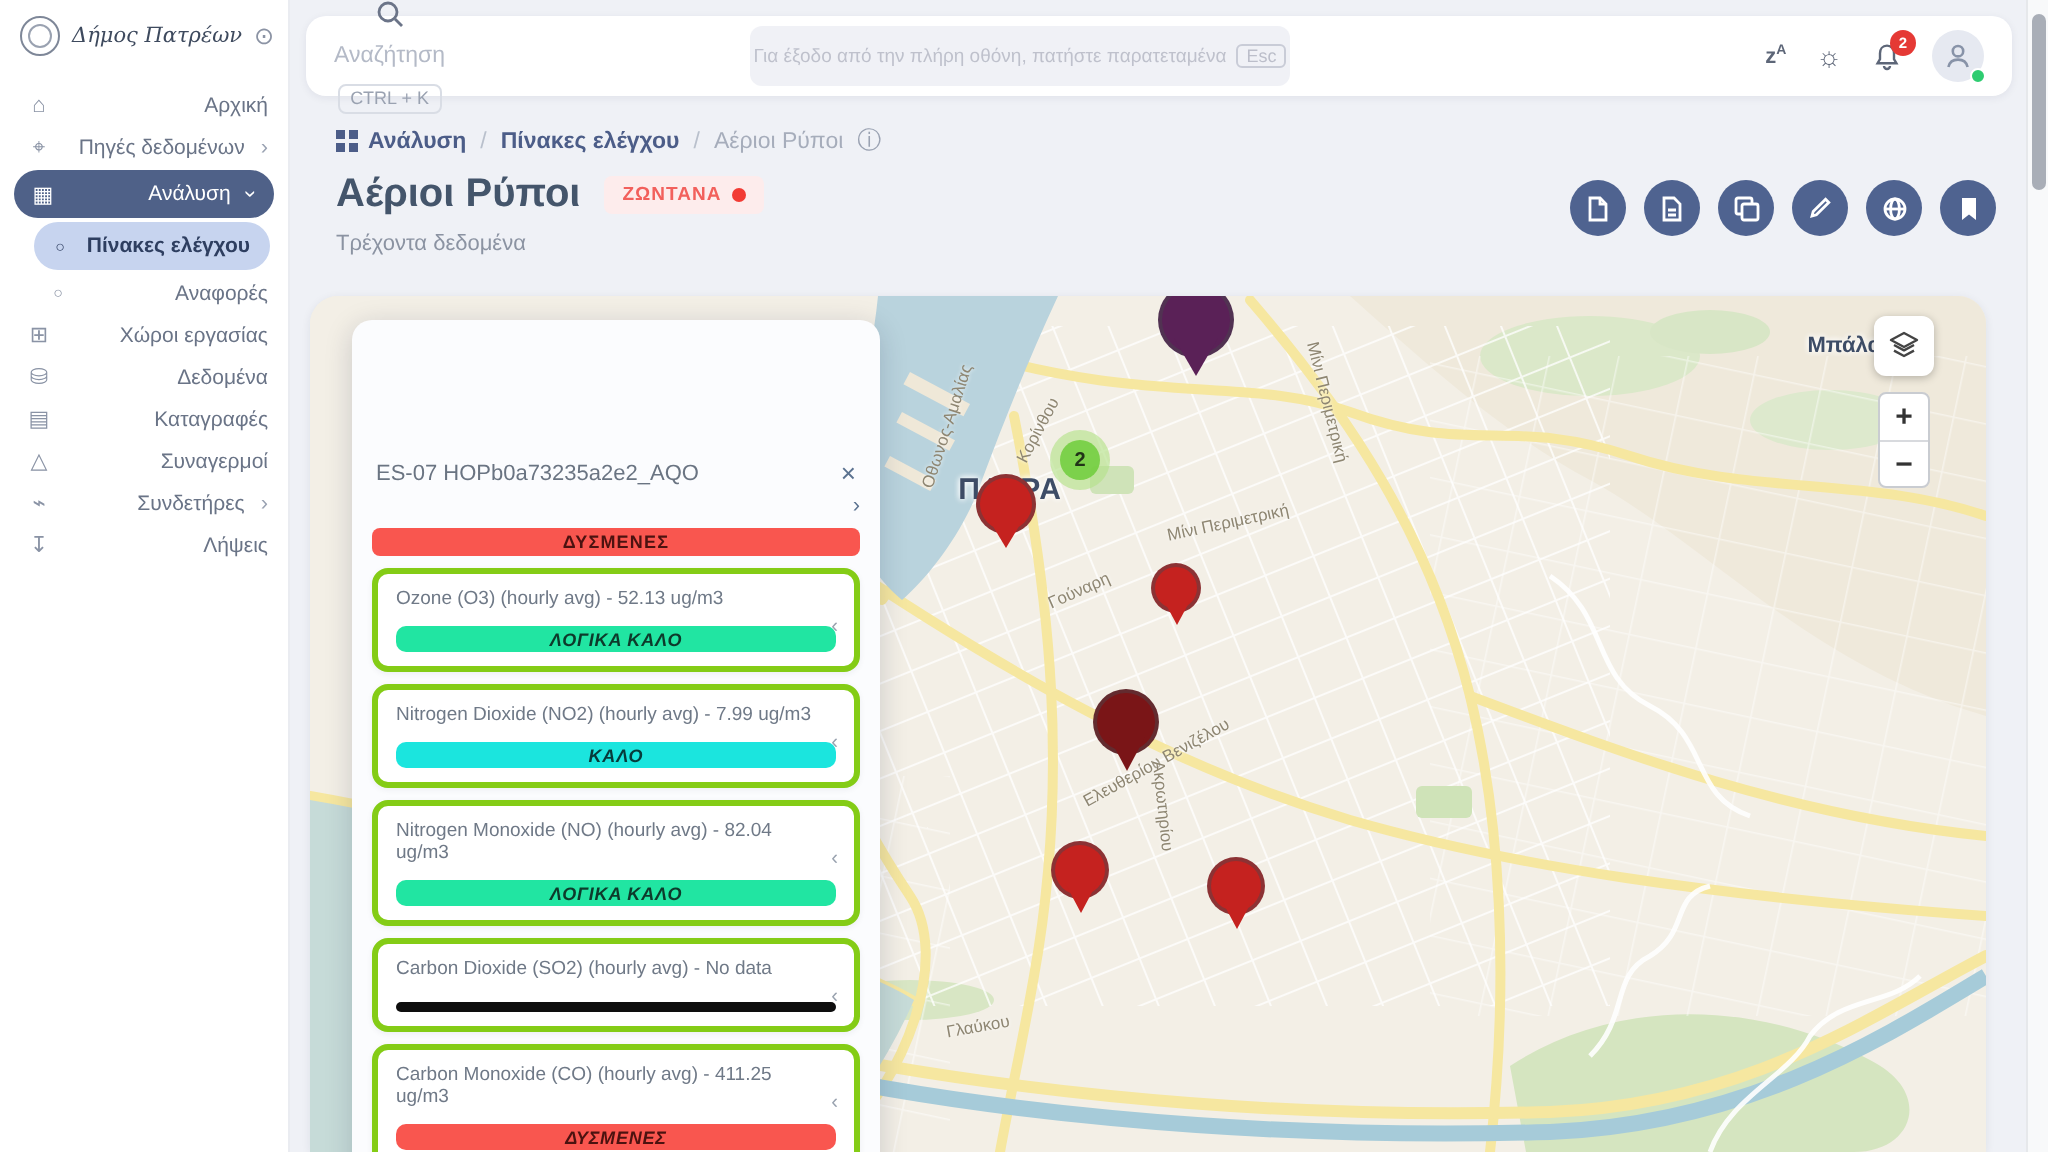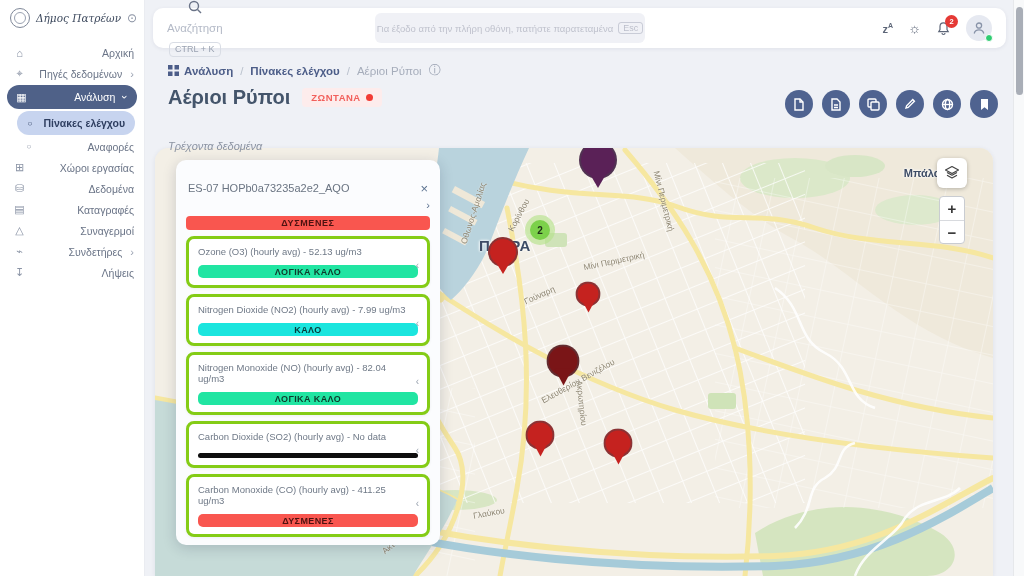--- a/index.html
+++ b/index.html
@@ -45,21 +45,21 @@
   
   .breadcrumb { position:absolute; left:168px; top:62px; display:flex; align-items:center; gap:7px; font-size:11.5px; z-index:5; }
   .bc-link { color:#4c5d88; font-weight:bold; cursor:pointer; display:flex; align-items:center; gap:5px; }
   .bc-sep { color:#b9c0cc; }
   .bc-current { color:#a6adbb; }
   .bc-info { color:#9aa2b2; font-size:12px; cursor:pointer; }
   .page-title-row { position:absolute; left:168px; top:86px; display:flex; align-items:center; gap:12px; z-index:5; }
   .page-title { font-size:20px; font-weight:bold; color:#44556b; }
   .live-badge { background:#fdecec; color:#f2605c; font-size:9.5px; font-weight:bold; letter-spacing:.5px; padding:4px 9px; border-radius:4px; display:flex; align-items:center; gap:5px; }
   .live-badge .dot { width:7px; height:7px; border-radius:50%; background:#f23b34; }
-  .subtitle { position:absolute; left:168px; top:140px; font-size:11px; color:#8b93a2; z-index:5;font-style:italic; }
+  .subtitle { position:absolute; left:168px; top:116px; font-size:11px; color:#8b93a2; z-index:5; }
   .toolbar { position:absolute; right:26px; top:90px; display:flex; gap:9px; z-index:5; }
   .tool-btn { width:28px; height:28px; border-radius:50%; background:#4f6390; display:flex; align-items:center; justify-content:center; cursor:pointer; border:none; }
   .tool-btn svg { stroke:#fff; fill:none; stroke-width:1.4; }
 
   
   .map-panel { position:absolute; left:155px; top:148px; width:838px; height:428px; border-radius:14px 14px 0 0; overflow:hidden; background:#f3efe6; box-shadow:0 1px 5px rgba(25,35,65,.08); }
   .map-base { position:absolute; inset:0; }
   .place-label { position:absolute; transform:translate(-50%,-50%); font-weight:bold; color:#3d4c66; text-shadow:0 0 3px #fff,0 0 3px #fff; z-index:2; }
   .city { font-size:15px; letter-spacing:.5px; }
   .town { font-size:11px; }
@@ -68,30 +68,30 @@
   #markers-layer .pin::after { content:""; position:absolute; left:50%; top:76%; transform:translateX(-50%); border-left:calc(var(--s) * .30) solid transparent; border-right:calc(var(--s) * .30) solid transparent; border-top:calc(var(--s) * .52) solid var(--c); }
   .cluster { position:absolute; left:385px; top:82px; width:30px; height:30px; transform:translate(-50%,-50%); border-radius:50%; background:rgba(181,226,140,.65); display:flex; align-items:center; justify-content:center; z-index:3; cursor:pointer; }
   .cluster-inner { width:20px; height:20px; border-radius:50%; background:rgba(110,204,57,.85); display:flex; align-items:center; justify-content:center; font-size:10px; font-weight:bold; color:#213318; }
   .layers-btn { position:absolute; right:26px; top:10px; width:30px; height:30px; background:#fff; border-radius:6px; box-shadow:0 1px 4px rgba(0,0,0,.25); display:flex; align-items:center; justify-content:center; z-index:4; cursor:pointer; }
   .zoom-ctrl { position:absolute; right:28px; top:48px; width:26px; background:#fff; border:1px solid #c9ccd1; border-radius:4px; overflow:hidden; z-index:4; }
   .zoom-btn { width:100%; height:23px; display:flex; align-items:center; justify-content:center; font-size:15px; font-weight:bold; color:#333; cursor:pointer; }
   .zoom-btn + .zoom-btn { border-top:1px solid #d8dade; }
 
   
   .station-card { position:absolute; left:21px; top:12px; width:264px; background:#fbfcfe; border-radius:10px; box-shadow:0 3px 14px rgba(20,30,60,.18); z-index:5; padding-bottom:8px; }
-  .sc-head { display:flex; justify-content:space-between; padding:22px 12px 0 12px; }
+  .sc-head { display:flex; align-items:center; justify-content:space-between; padding:22px 12px 0 12px;margin-top:48px; }
   .sc-title { font-size:11px; color:#6a7482; }
   .sc-close { color:#5b7290; font-size:13px; cursor:pointer; line-height:1; }
   .sc-nav { text-align:right; padding:0 10px; }
   .sc-nav span { color:#5b7290; font-size:11px; cursor:pointer; }
   .sc-banner { margin:3px 10px 6px 10px; height:14px; border-radius:4px; background:#f9564f; display:flex; align-items:center; justify-content:center; font-size:9px; font-weight:bold; letter-spacing:.6px; color:#4c1210; }
   .poll-card { position:relative; margin:6px 10px 0 10px; background:#fff; border:3px solid #84cc16; border-radius:8px; box-shadow:0 1px 3px rgba(20,30,60,.06); padding:7px 9px 7px 9px; cursor:pointer; }
   .poll-label { font-size:9.5px; color:#6f7987; padding-right:10px; }
   .poll-chev { position:absolute; right:8px; top:21px; color:#99a2af; font-size:10px; }
-  .poll-banner { margin-top:8px; height:13px; border-radius:5px; display:flex; align-items:center; justify-content:center; font-size:9px; font-weight:bold; letter-spacing:.4px; }
+  .poll-banner { margin-top:8px; height:13px; border-radius:5px; display:flex; align-items:center; justify-content:center; font-size:9px; font-weight:bold; letter-spacing:.4px;font-style:italic; }
   .pb-green { background:#21e5a2; color:#0d3a2b; }
   .pb-cyan  { background:#1be5de; color:#063b3b; }
   .pb-red   { background:#f9564f; color:#4c1210; }
   .pb-black { margin-top:11px; height:5px; border-radius:3px; background:#0e0e0e; }
 
   
   .scrollbar { position:absolute; right:0; top:0; width:11px; height:576px; background:#f8f9fa; border-left:1px solid #e6e8eb; z-index:20; }
   .scroll-thumb { position:absolute; right:1.5px; top:7px; width:7px; height:88px; background:#a9aeb7; border-radius:4px; cursor:pointer; }
 </style>
 </head>

